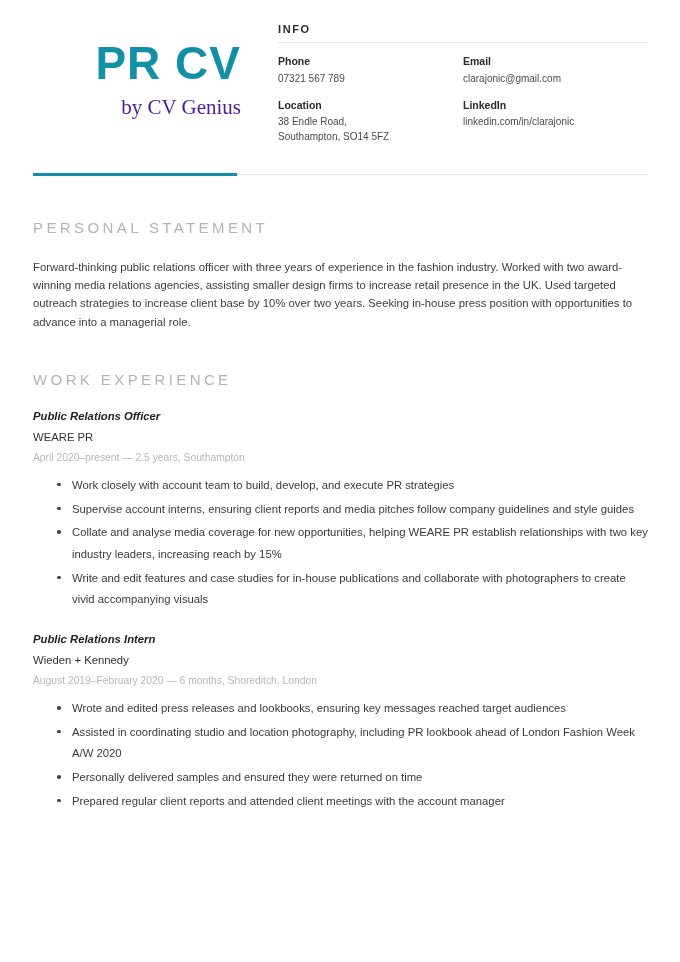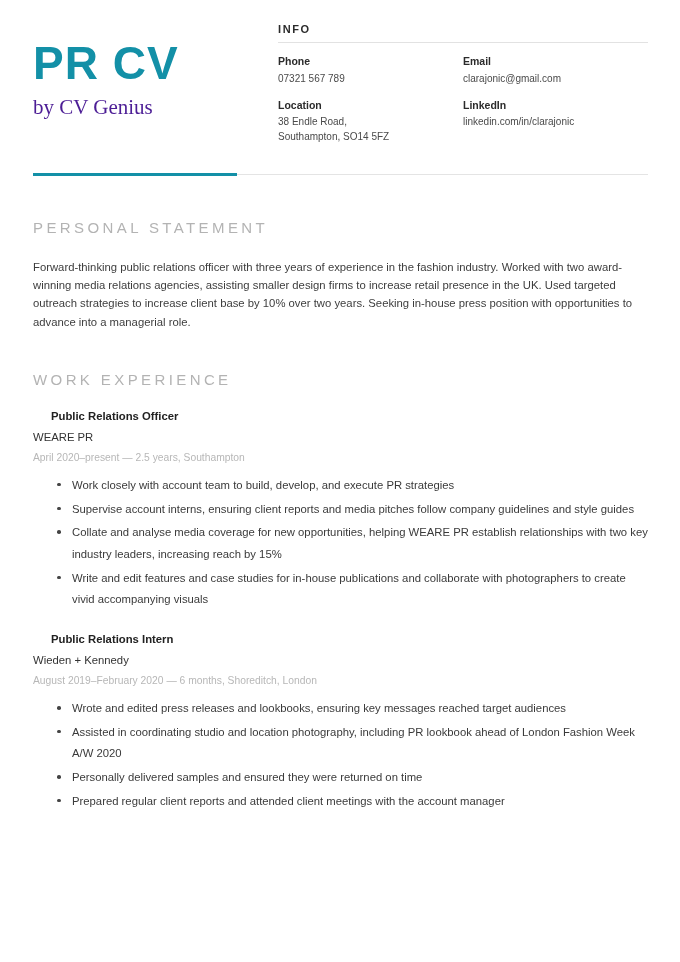--- a/index.html
+++ b/index.html
@@ -28,20 +28,21 @@
     display: flex;
     align-items: flex-start;
     padding: 18px 32px 0 33px;
     box-sizing: border-box;
   }
 
   .brand {
     width: 238px;
     flex: 0 0 238px;
     padding-top: 22px;
+    text-align: right;
     padding-right: 30px;
     box-sizing: border-box;
   }
 
   .brand-title {
     font-family: "Liberation Sans", sans-serif;
     font-size: 46px;
     font-weight: bold;
     letter-spacing: 1px;
     line-height: 1.0;
@@ -164,21 +165,22 @@
     margin-bottom: 4px;
   }
   .job + .job {
     margin-top: 22px;
   }
 
   .job-title {
     font-size: 11.3px;
     font-weight: bold;
     color: #222222;
-    margin: 0 0 9px 18px;
+    margin: 0 0 9px 0;
+    font-style: italic;
   }
 
   .job-company {
     font-size: 11.3px;
     font-weight: normal;
     color: #333333;
     margin: 0 0 9px 0;
   }
 
   .job-meta {

